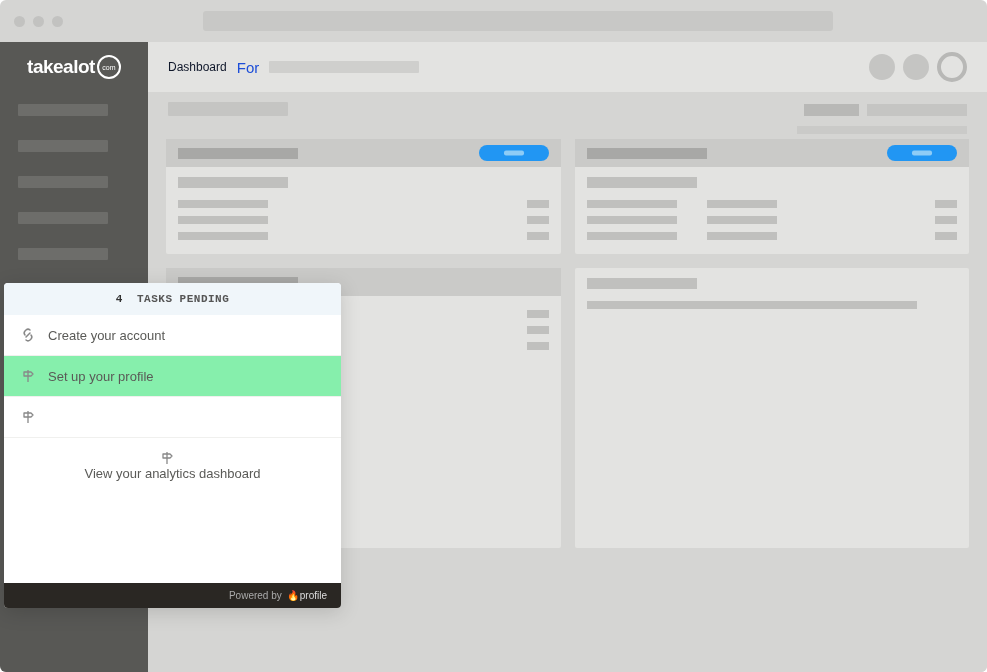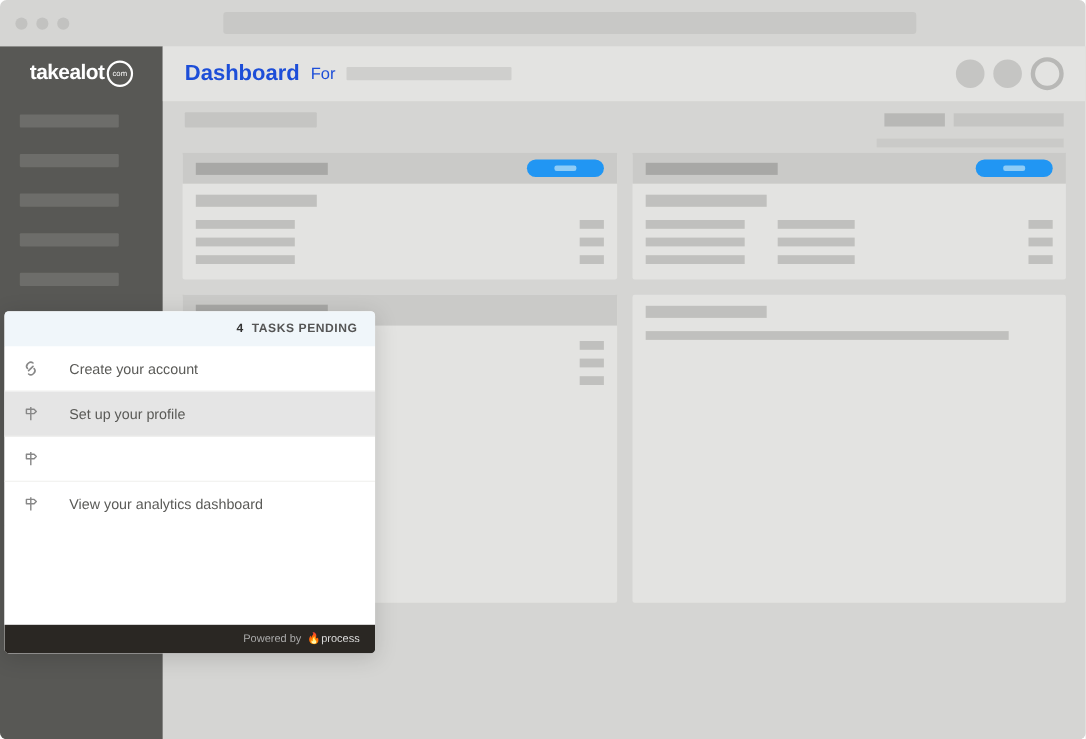--- a/index.html
+++ b/index.html
@@ -17,21 +17,21 @@
     
     .sidebar { width: 148px; background: #585855; display: flex; flex-direction: column; }
     .logo { height: 50px; display: flex; align-items: center; justify-content: center; color: #fff; font-weight: bold; font-size: 19px; letter-spacing: -0.5px; }
     .logo-dot { display: inline-flex; align-items: center; justify-content: center; width: 24px; height: 24px; border-radius: 50%; border: 2px solid #fff; font-size: 7px; margin-left: 2px; font-weight: normal; letter-spacing: 0; }
     .sidebar-item { height: 36px; display: flex; align-items: center; padding: 0 18px; }
     .sidebar-bar { height: 12px; background: #6d6d6a; width: 90px; border-radius: 1px; }
     
     
     .main { flex: 1; background: #d5d5d3; display: flex; flex-direction: column; }
     .header { height: 50px; background: #e3e3e1; display: flex; align-items: center; padding: 0 20px; gap: 10px; }
-    .header-title { font-weight: bold; color: #1d4ed8; font-size: 20px; }
+    .header-title { font-weight: normal; color: #0f172a; font-size: 12px; }
     .header-sub { color: #1d4ed8; font-size: 15px; }
     .header-bar { width: 150px; height: 12px; background: #cfcfcd; border-radius: 1px; }
     .header-right { margin-left: auto; display: flex; gap: 8px; align-items: center; }
     .avatar-circle { width: 26px; height: 26px; border-radius: 50%; background: #c5c5c3; }
     .avatar-ring { width: 30px; height: 30px; border-radius: 50%; border: 4px solid #b8b8b6; background: #e3e3e1; }
     
     .subheader { padding: 10px 20px 5px; display: flex; }
     .subheader-left { flex: 1; }
     .subheader-bar { width: 120px; height: 14px; background: #c5c5c3; border-radius: 1px; }
     .subheader-right { text-align: right; }
@@ -54,27 +54,27 @@
     .card-row-col .col1 { width: 90px; height: 8px; background: #c0c0be; margin-right: 30px; }
     .card-row-col .col2 { width: 70px; height: 8px; background: #c0c0be; }
     .card-row-col .col3 { margin-left: auto; width: 22px; height: 8px; background: #c0c0be; }
     .card.tall { min-height: 280px; }
     .card-pad { height: 10px; }
     
     
     .tasklist { position: absolute; left: 4px; top: 283px; width: 337px; background: #fff; border-radius: 4px; overflow: hidden; box-shadow: 0 4px 20px rgba(0,0,0,0.15); }
     .tasklist-header { background: #2a2723; color: #fff; height: 46px; display: flex; align-items: center; padding: 0 16px; font-size: 15px; font-weight: 500; }
     .tasklist-close { margin-left: auto; cursor: pointer; color: #999; font-size: 18px; width: 20px; height: 20px; display: flex; align-items: center; justify-content: center; }
-    .tasklist-status { background: #f0f6fa; padding: 10px 16px; text-align: right; font-size: 11px; letter-spacing: 0.5px; }
+    .tasklist-status { background: #f0f6fa; padding: 10px 16px; text-align: center; font-size: 11px; letter-spacing: 0.5px; font-family: Liberation Mono, monospace; }
     .tasklist-status b { color: #333; }
     .tasklist-status span { color: #555; font-weight: 600; }
     .tasklist-items { background: #fff; }
-    .task-item { display: flex; align-items: center; padding: 12px 16px; font-size: 13px; color: #5a5a57; cursor: pointer; border-bottom: 1px solid #f0f0ee; gap: 15px; }
-    .task-item.selected { background: #e5e5e5; }
-    .task-item:last-child { border-bottom: none; }
+    .task-item { display: flex; align-items: center; padding: 12px 16px; font-size: 13px; color: #5a5a57; cursor: pointer; border-bottom: 1px solid #f0f0ee; }
+    .task-item.selected { background: #86efac; }
+    .task-item:last-child { border-bottom: none; flex-direction: column; }
     .task-icon { width: 16px; height: 16px; margin-right: 12px; flex-shrink: 0; }
     .tasklist-spacer { height: 90px; background: #fff; }
     .tasklist-footer { background: #2a2723; color: #aaa; font-size: 10px; text-align: right; padding: 7px 14px; }
     .tasklist-footer .brand { color: #f58220; font-weight: bold; }
     .tasklist-footer .brand-suffix { color: #ddd; }
   </style>
 </head>
 <body>
 
 <div class="window-frame">
@@ -239,15 +239,15 @@
       <div class="task-item">
         <span class="task-icon"><svg width="16" height="16" viewBox="0 0 16 16">
             <path d="M8 2 L8 14 M4 4 L11 4 L13 6 L11 8 L4 8 Z" stroke="#888" stroke-width="1.3" fill="none" stroke-linejoin="round"></path>
           </svg></span>
         <span>View your analytics dashboard</span>
       </div>
     </div>
   <div class="tasklist-spacer"></div>
   <div class="tasklist-footer">
     <span>Powered by</span>
-    <span class="brand">&nbsp;🔥</span><span class="brand-suffix">process</span>
+    <span class="brand">&nbsp;🔥</span><span class="brand-suffix">profile</span>
   </div>
 </div>
 
 </body></html>

